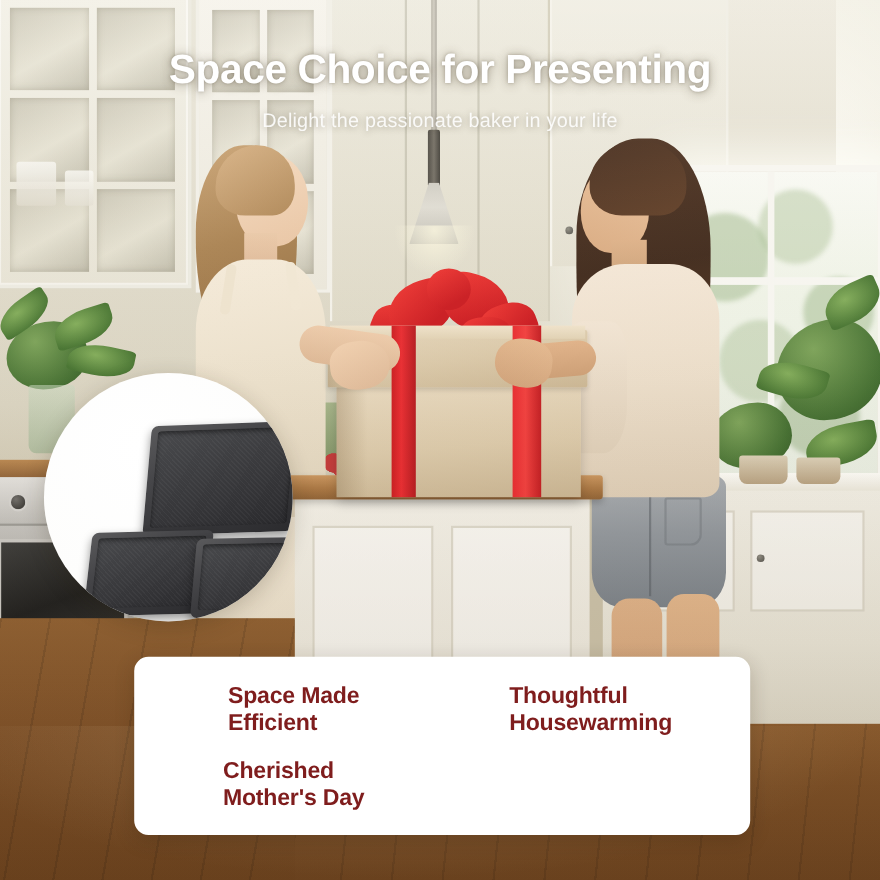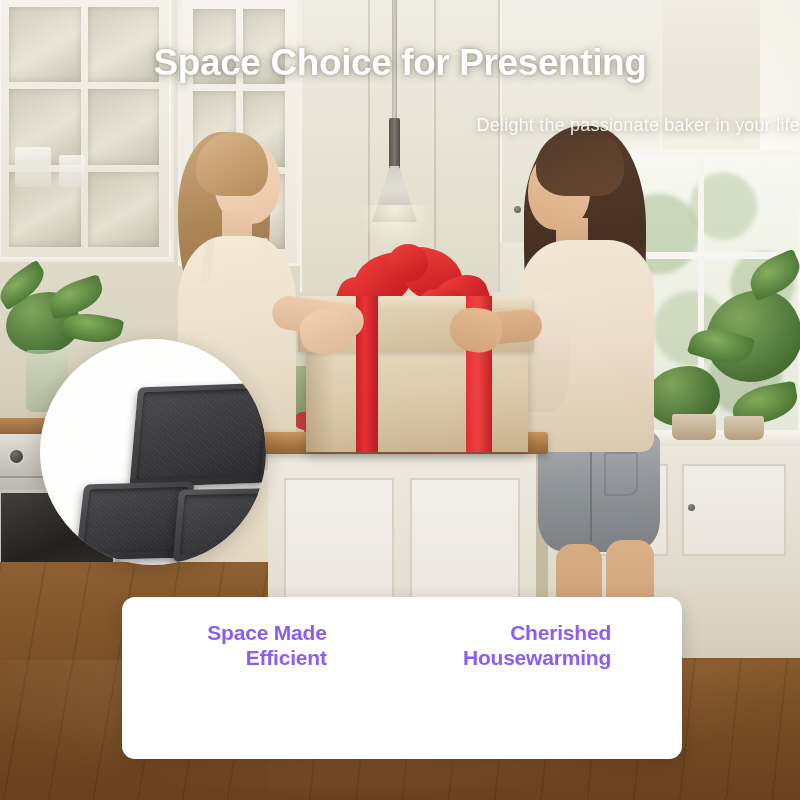--- a/index.html
+++ b/index.html
@@ -447,22 +447,22 @@
 
   
   .headline {
     position:absolute; left:0; top:42px; width:800px;
     text-align:center;
     font-size:37px; font-weight:bold; color:#ffffff;
     letter-spacing:-0.4px;
     text-shadow:0 1px 10px rgba(70,60,40,.45), 0 0 3px rgba(80,70,50,.35);
   }
   .subhead {
-    position:absolute; left:0; top:115px; width:800px;
-    text-align:right;
+    position:absolute; left:0; top:99px; width:800px;
+    text-align:center;
     font-size:18px; font-weight:400; color:rgba(255,255,255,.88);
     letter-spacing:.2px;
     text-shadow:0 1px 7px rgba(70,60,40,.4);
   }
 
   
   .inset {
     position:absolute; left:40px; top:339px; width:226px; height:226px;
     border-radius:50%;
     background:radial-gradient(circle at 38% 30%, #ffffff 0%, #fdfdfc 62%, #f3f2ef 100%);
@@ -499,22 +499,22 @@
     position:absolute; left:122px; top:597px; width:560px; height:162px;
     background:#ffffff; border-radius:13px;
     box-shadow:0 5px 18px rgba(40,25,10,.20);
     display:grid;
     grid-template-columns:1fr 1fr;
     grid-template-rows:1fr 1fr;
     align-items:center; justify-items:center;
     padding:14px 10px 12px;
   }
   .feature {
-    font-size:21px; font-weight:bold; color:#8b5cf6;
-    text-align:right; line-height:1.2; white-space:pre-line;
+    font-size:21px; font-weight:bold; color:#7f1d1d;
+    text-align:left; line-height:1.2; white-space:pre-line;
     letter-spacing:-0.2px;
   }
 </style>
 </head>
 <body>
 
 <div class="stage">
 
   <div class="photo">
     <div class="scene-base"></div>
@@ -680,17 +680,19 @@
       <div class="pan-inner"></div>
     </div>
     <div class="pan pan-small">
       <div class="pan-inner"></div>
     </div>
   </div>
 
   <div class="feature-card">
     <div class="feature">Space Made
 Efficient</div>
+    <div class="feature">Thoughtful
+Housewarming</div>
     <div class="feature">Cherished
-Housewarming</div>
+Mother's Day</div>
   </div>
 
 </div>
 
 </body></html>

